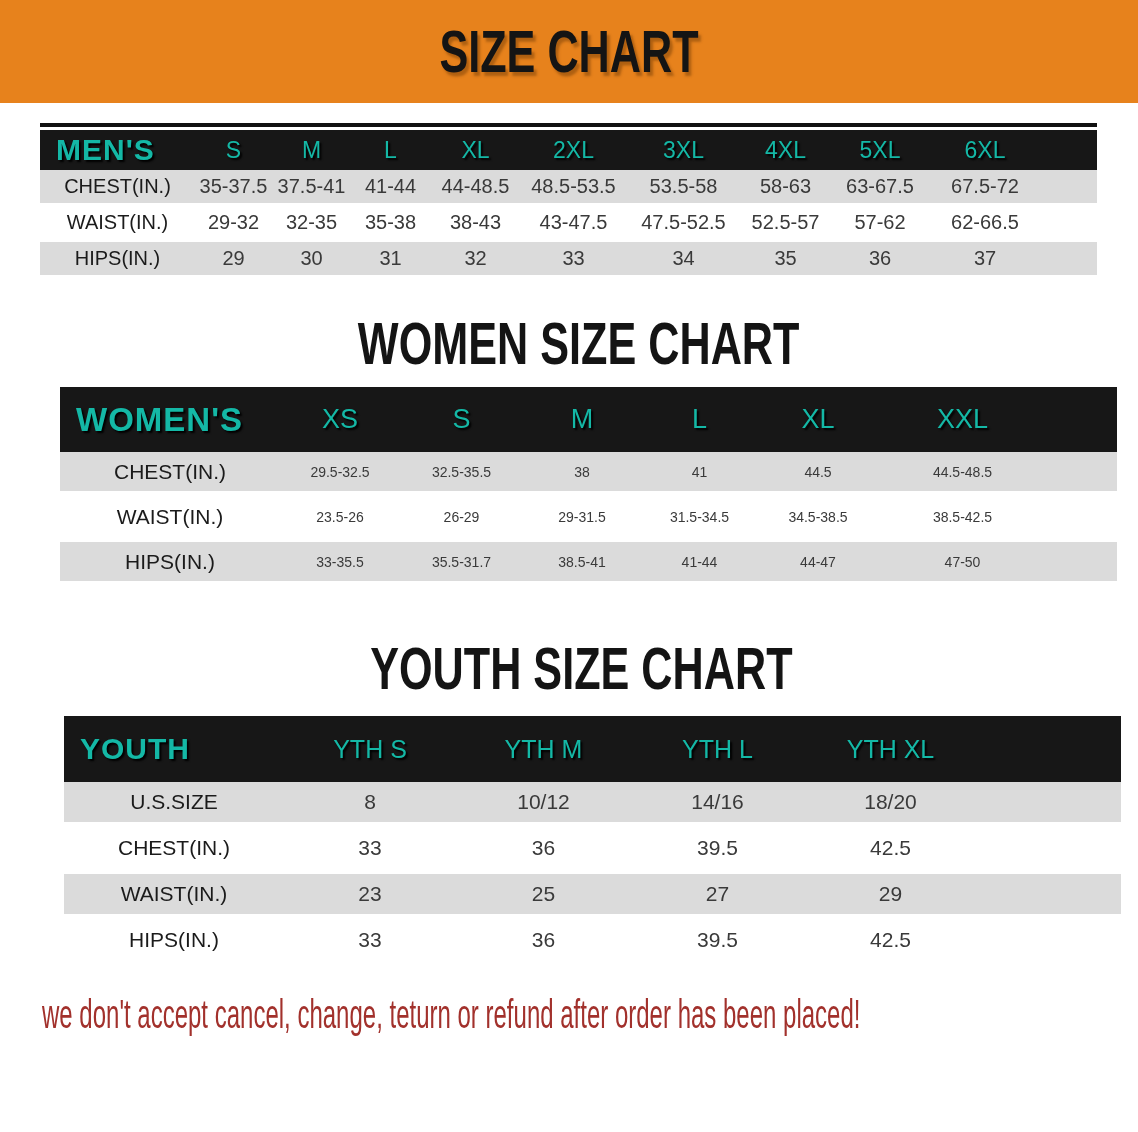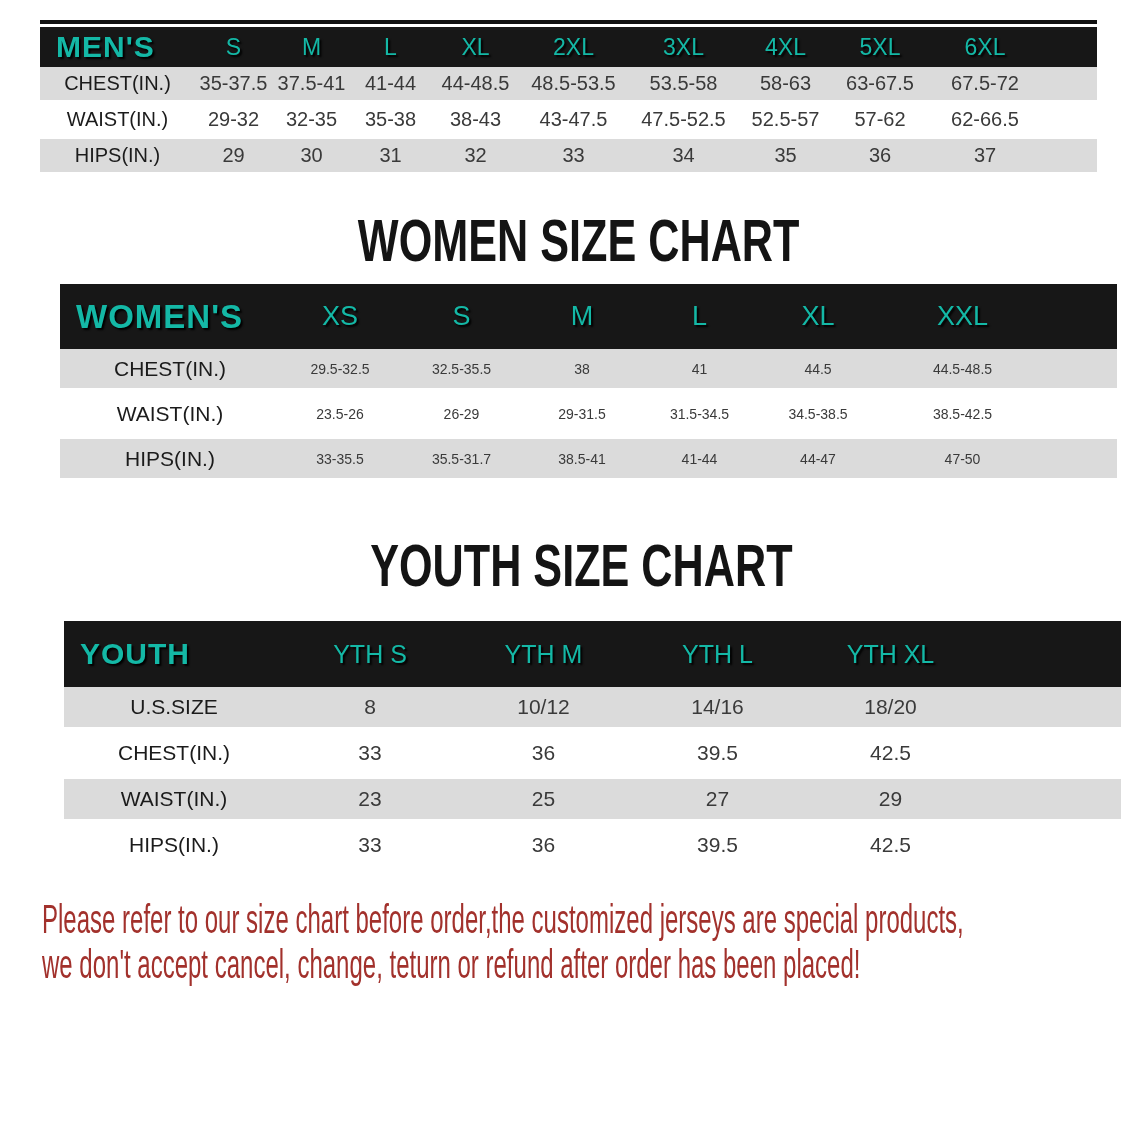--- a/index.html
+++ b/index.html
@@ -24,21 +24,21 @@
   .section-title .condense{
     display:inline-block;font-size:60px;font-weight:bold;color:#141414;
     line-height:1.05;transform:scale(0.72,1.0);transform-origin:center;
     letter-spacing:0px;white-space:nowrap;
   }
   .sec-men{margin-top:20px;}
   .sec-women{margin-top:34px;padding-left:20px;}
   .sec-youth{margin-top:50px;padding-left:24px;}
   
   .table-wrap{margin:12px 0 0 40px;width:1057px;}
-  .sec-youth .table-wrap{margin-top:24px;}
+  .sec-youth .table-wrap{margin-top:16px;}
   .topline{height:4px;background:#111;margin-bottom:3px;}
   table.size-table{
     border-collapse:separate;border-spacing:0;table-layout:fixed;
     width:1057px;
   }
   .size-table th{
     background:#171717;color:#14b8a6;font-weight:normal;
     vertical-align:middle;text-align:center;
     text-shadow:2px 2px 2px #000;
     overflow:hidden;white-space:nowrap;
@@ -74,20 +74,23 @@
   .disclaimer .condense{
     display:inline-block;font-size:40px;line-height:45px;
     transform:scale(0.60,1.0);transform-origin:left center;white-space:nowrap;
   }
 </style>
 </head>
 <body>
 
 <div class="page">
 
+  <header class="banner">
+    <h1 class="section-title" style="margin:0;"><span class="condense">SIZE CHART</span></h1>
+  </header>
 
   <main>
 
   <section class="chart-section sec-men">
         <div class="table-wrap">
           <div class="topline"></div>
           <table class="size-table tbl-men">
             <colgroup>
               <col style="width:155px">
               <col style="width:77px">
@@ -276,17 +279,16 @@
                 <td class="val">42.5</td>
                 <td class="fill"></td>
               </tr>
             </tbody>
           </table>
         </div>
       </section>
     </main>
 
   <footer class="disclaimer">
-    <span class="line"><span class="condense">Please refer to our size chart before order,the customized jerseys are special products,</span></span>
     <span class="line"><span class="condense">we don't accept cancel, change, teturn or refund after order has been placed!</span></span>
   </footer>
 
 </div>
 
 </body></html>

